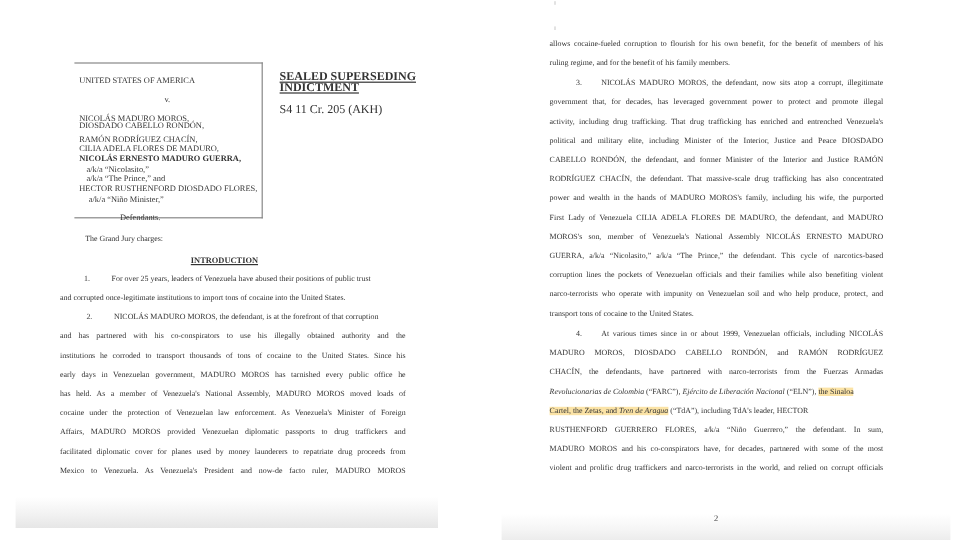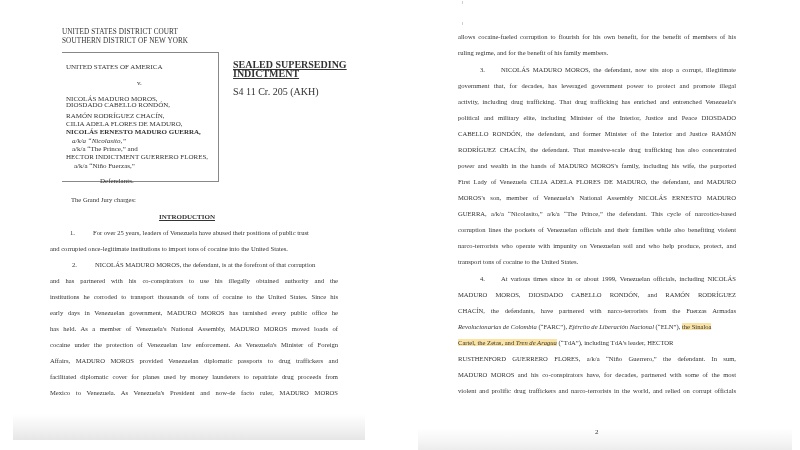--- a/index.html
+++ b/index.html
@@ -29,37 +29,33 @@
   .just { text-align:justify; text-align-last:justify; white-space:normal; }
   .intro { font-weight:bold; text-decoration:underline; }
   .highlight { background:#fbe3a6; }
   .ital { font-style:italic; }
   .page-number { position:absolute; font-size:7px; color:#333; }
 </style>
 </head>
 <body>
 
 <div class="page page-left">
-  <div class="court">
-    <div>UNITED STATES DISTRICT COURT</div>
-    <div>SOUTHERN DISTRICT OF NEW YORK</div>
-  </div>
 
   <div class="caption-box">
     <div class="line" style="top:10px;">UNITED STATES OF AMERICA</div>
     <div class="line" style="top:26px; left:75px;">v.</div>
     <div class="line" style="top:42px;">NICOLÁS MADURO MOROS,</div>
     <div class="line" style="top:48px;">DIOSDADO CABELLO RONDÓN,</div>
     <div class="line" style="top:58.5px;">RAMÓN RODRÍGUEZ CHACÍN,</div>
     <div class="line" style="top:67px;text-align:center;">CILIA ADELA FLORES DE MADURO,</div>
     <div class="line" style="top:75px;font-weight:bold;">NICOLÁS ERNESTO MADURO GUERRA,</div>
-    <div class="line" style="top:83.5px; left:10px;font-style:italic;">a/k/a “Nicolasito,”</div>
+    <div class="line" style="top:83.5px; left:10px;">a/k/a “Nicolasito,”</div>
     <div class="line" style="top:92px; left:10px;">a/k/a “The Prince,” and</div>
-    <div class="line" style="top:100px;">HECTOR INDICTMENT GUERRERO FLORES,</div>
-    <div class="line" style="top:108.5px; left:12px;">a/k/a “Niño Fuerzas,”</div>
+    <div class="line" style="top:100px;">HECTOR RUSTHENFORD DIOSDADO FLORES,</div>
+    <div class="line" style="top:108.5px; left:12px;">a/k/a “Niño Minister,”</div>
     <div class="line" style="top:124px; left:38px;">Defendants.</div>
   </div>
 
   <div class="caption-right">
     <div class="title">SEALED SUPERSEDING</div>
     <div class="title">INDICTMENT</div>
     <div class="docket">S4 11 Cr. 205 (AKH)</div>
   </div>
 
   <div class="para-text" style="left:58px; top:196px;">The Grand Jury charges:</div>

